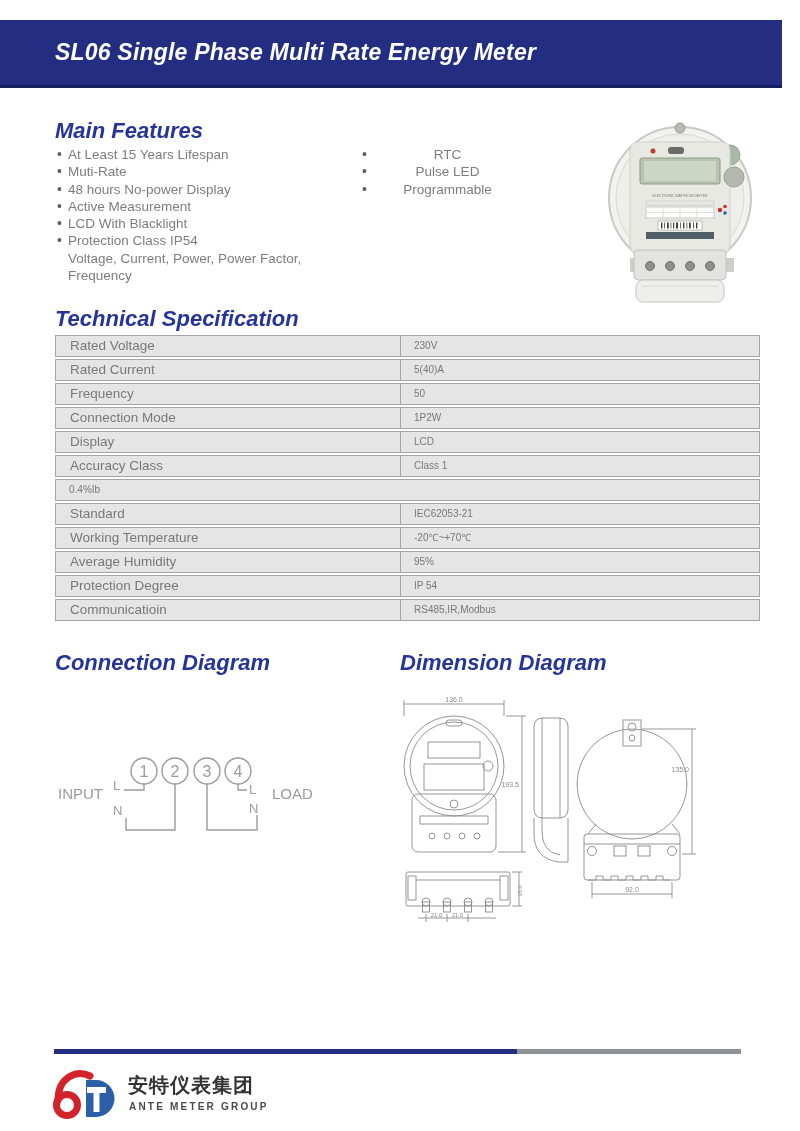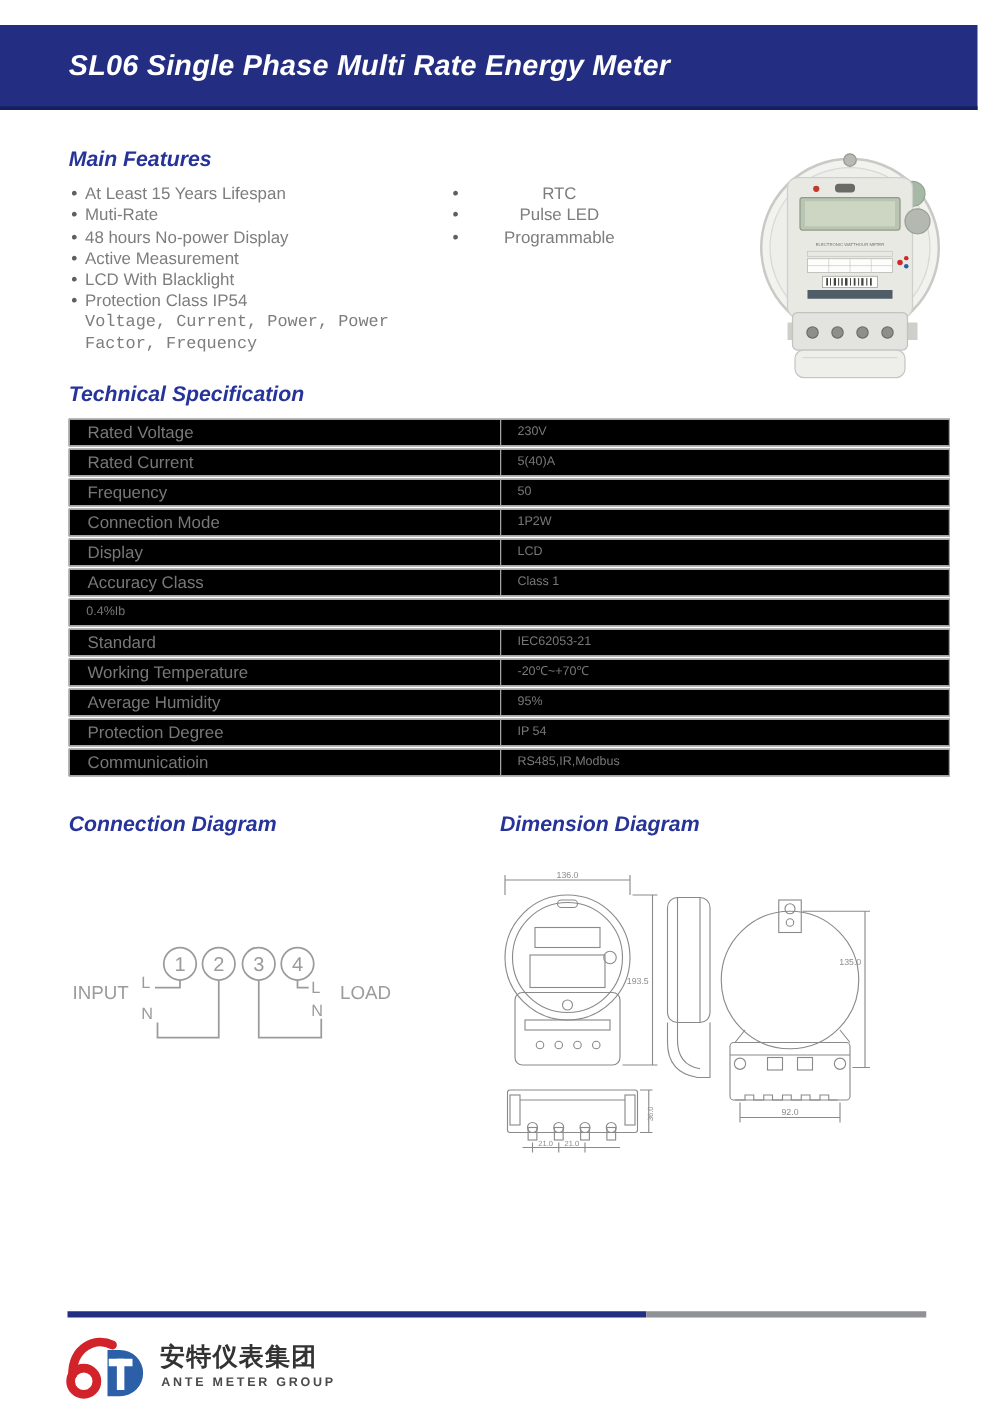--- a/index.html
+++ b/index.html
@@ -4,31 +4,31 @@
 <style>
   html,body{margin:0;padding:0;background:#ffffff;}
   .page{position:relative;width:782px;height:1131px;background:#ffffff;overflow:hidden;
         font-family:"Liberation Sans",sans-serif;}
   
   .header-bar{position:absolute;left:0;top:20px;width:800px;height:68px;background:#232e83;
         border-bottom:3px solid #161f5e;box-sizing:border-box;display:flex;align-items:center;}
   .header-title{color:#ffffff;font-style:italic;font-weight:bold;font-size:23px;
         padding-left:55px;letter-spacing:.2px;}
   
-  .sec-head{position:absolute;color:#263399;font-style:italic;font-weight:bold;font-size:17px;}
+  .sec-head{position:absolute;color:#263399;font-style:italic;font-weight:bold;font-size:22px;}
   
   .feat-list{position:absolute;margin:0;padding:0;list-style:none;}
   .feat-list li{position:relative;padding-left:11px;color:#7d7d7d;font-size:13.5px;line-height:17.3px;}
   .feat-list li::before{content:"•";position:absolute;left:0;top:0;color:#5f5f5f;font-size:14px;}
-  .feat-list li.cont{padding-left:11px;font-family:Liberation Mono, monospace;}
+  .feat-list li.cont{padding-left:11px;}
   .feat-list li.cont::before{content:"";}
   
   .spec-table{position:absolute;left:55px;top:335px;width:705px;}
   .spec-row{display:flex;border:1px solid #a5a5a5;height:22px;margin-bottom:2px;
-        box-sizing:border-box;background:#000000;}
+        box-sizing:border-box;background:#e5e5e5;}
   .spec-label{width:345px;border-right:1px solid #a5a5a5;box-sizing:border-box;
         padding-left:14px;line-height:20px;color:#787878;font-size:13.5px;}
   .spec-value{flex:1;padding-left:13px;line-height:20px;color:#787878;font-size:10px;}
   
   .conn-svg{position:absolute;left:50px;top:733px;}
   .dim-svg{position:absolute;left:392px;top:694px;}
   .meter-photo{position:absolute;left:606px;top:120px;}
   
   .bar-blue{position:absolute;left:54px;top:1049px;width:463px;height:5px;background:#232e83;}
   .bar-gray{position:absolute;left:517px;top:1049px;width:224px;height:5px;background:#8f9194;}

